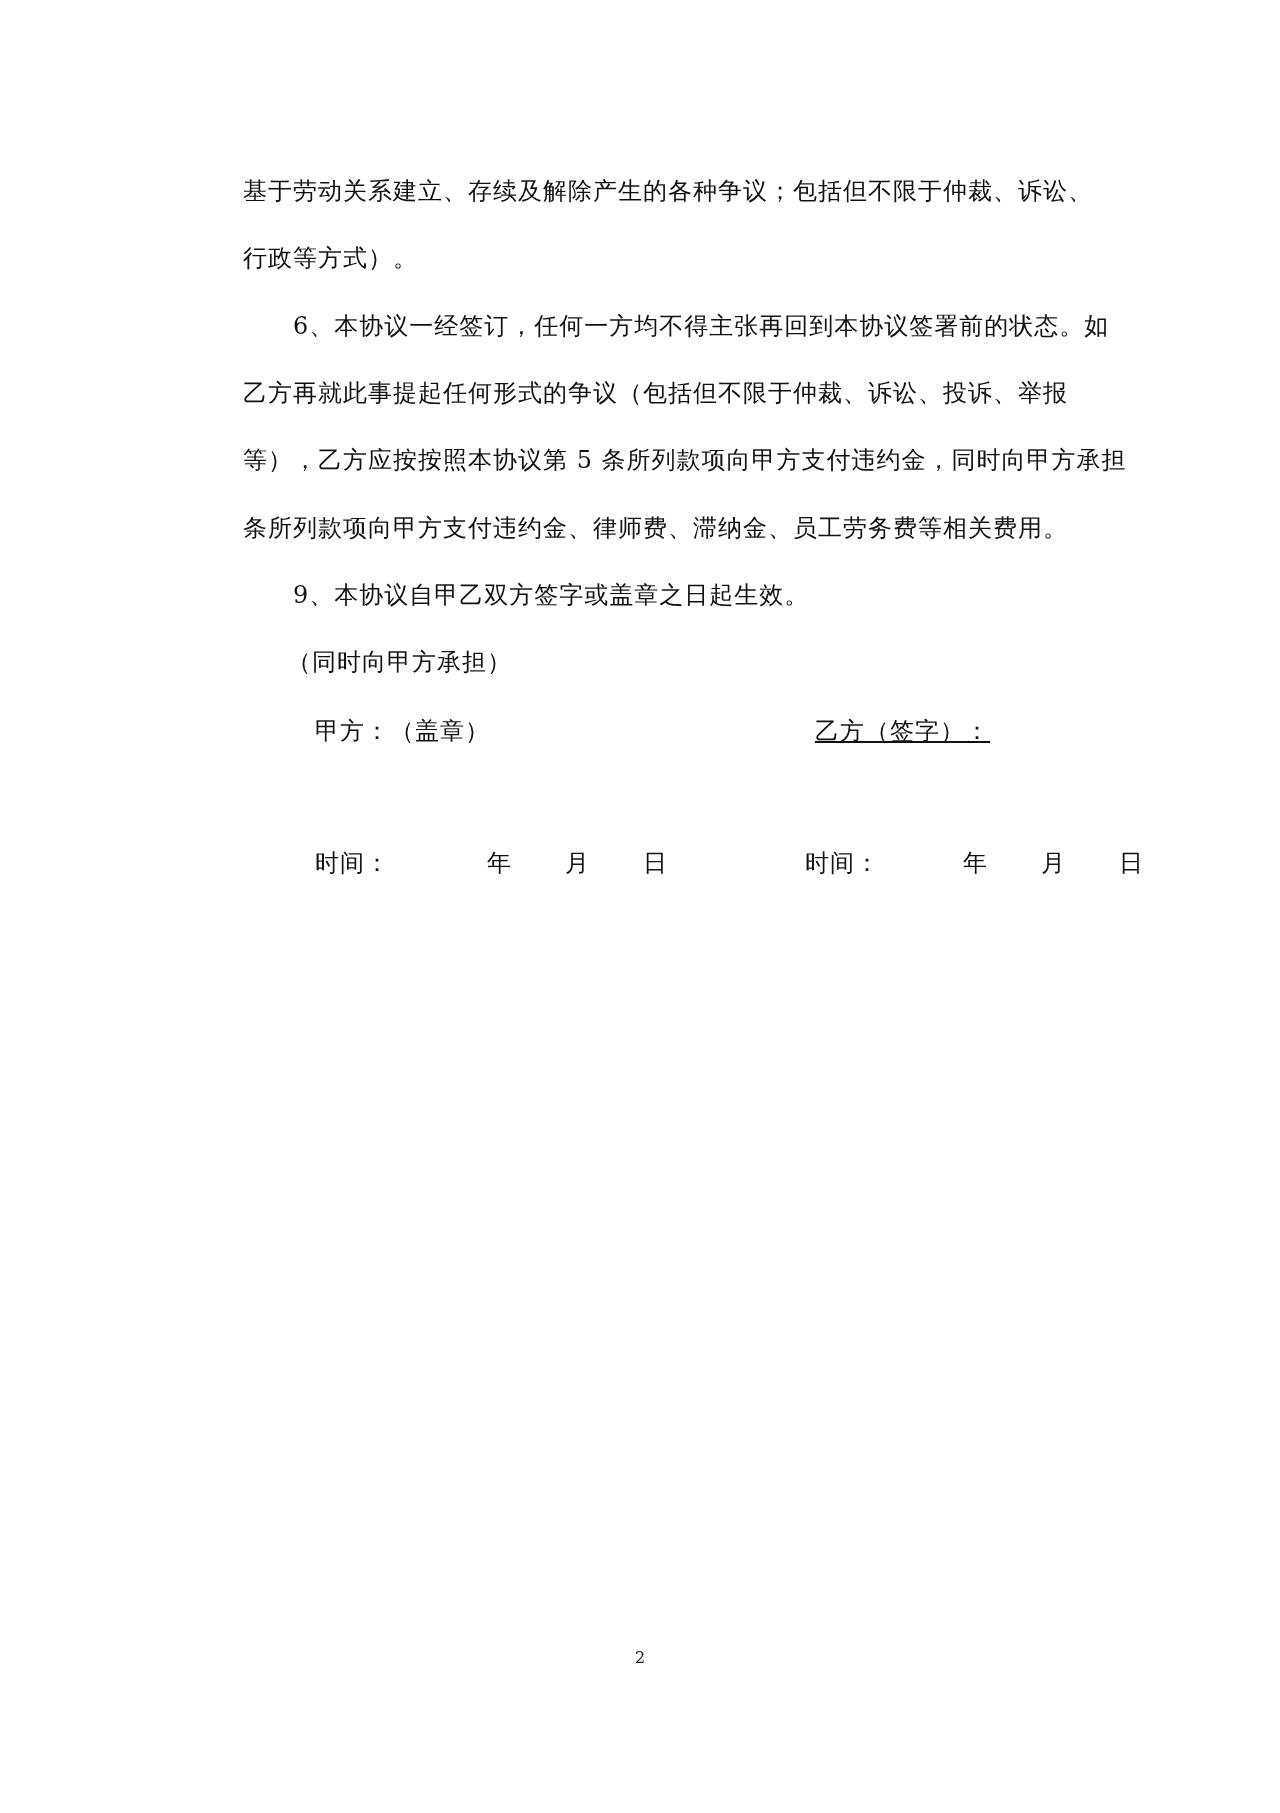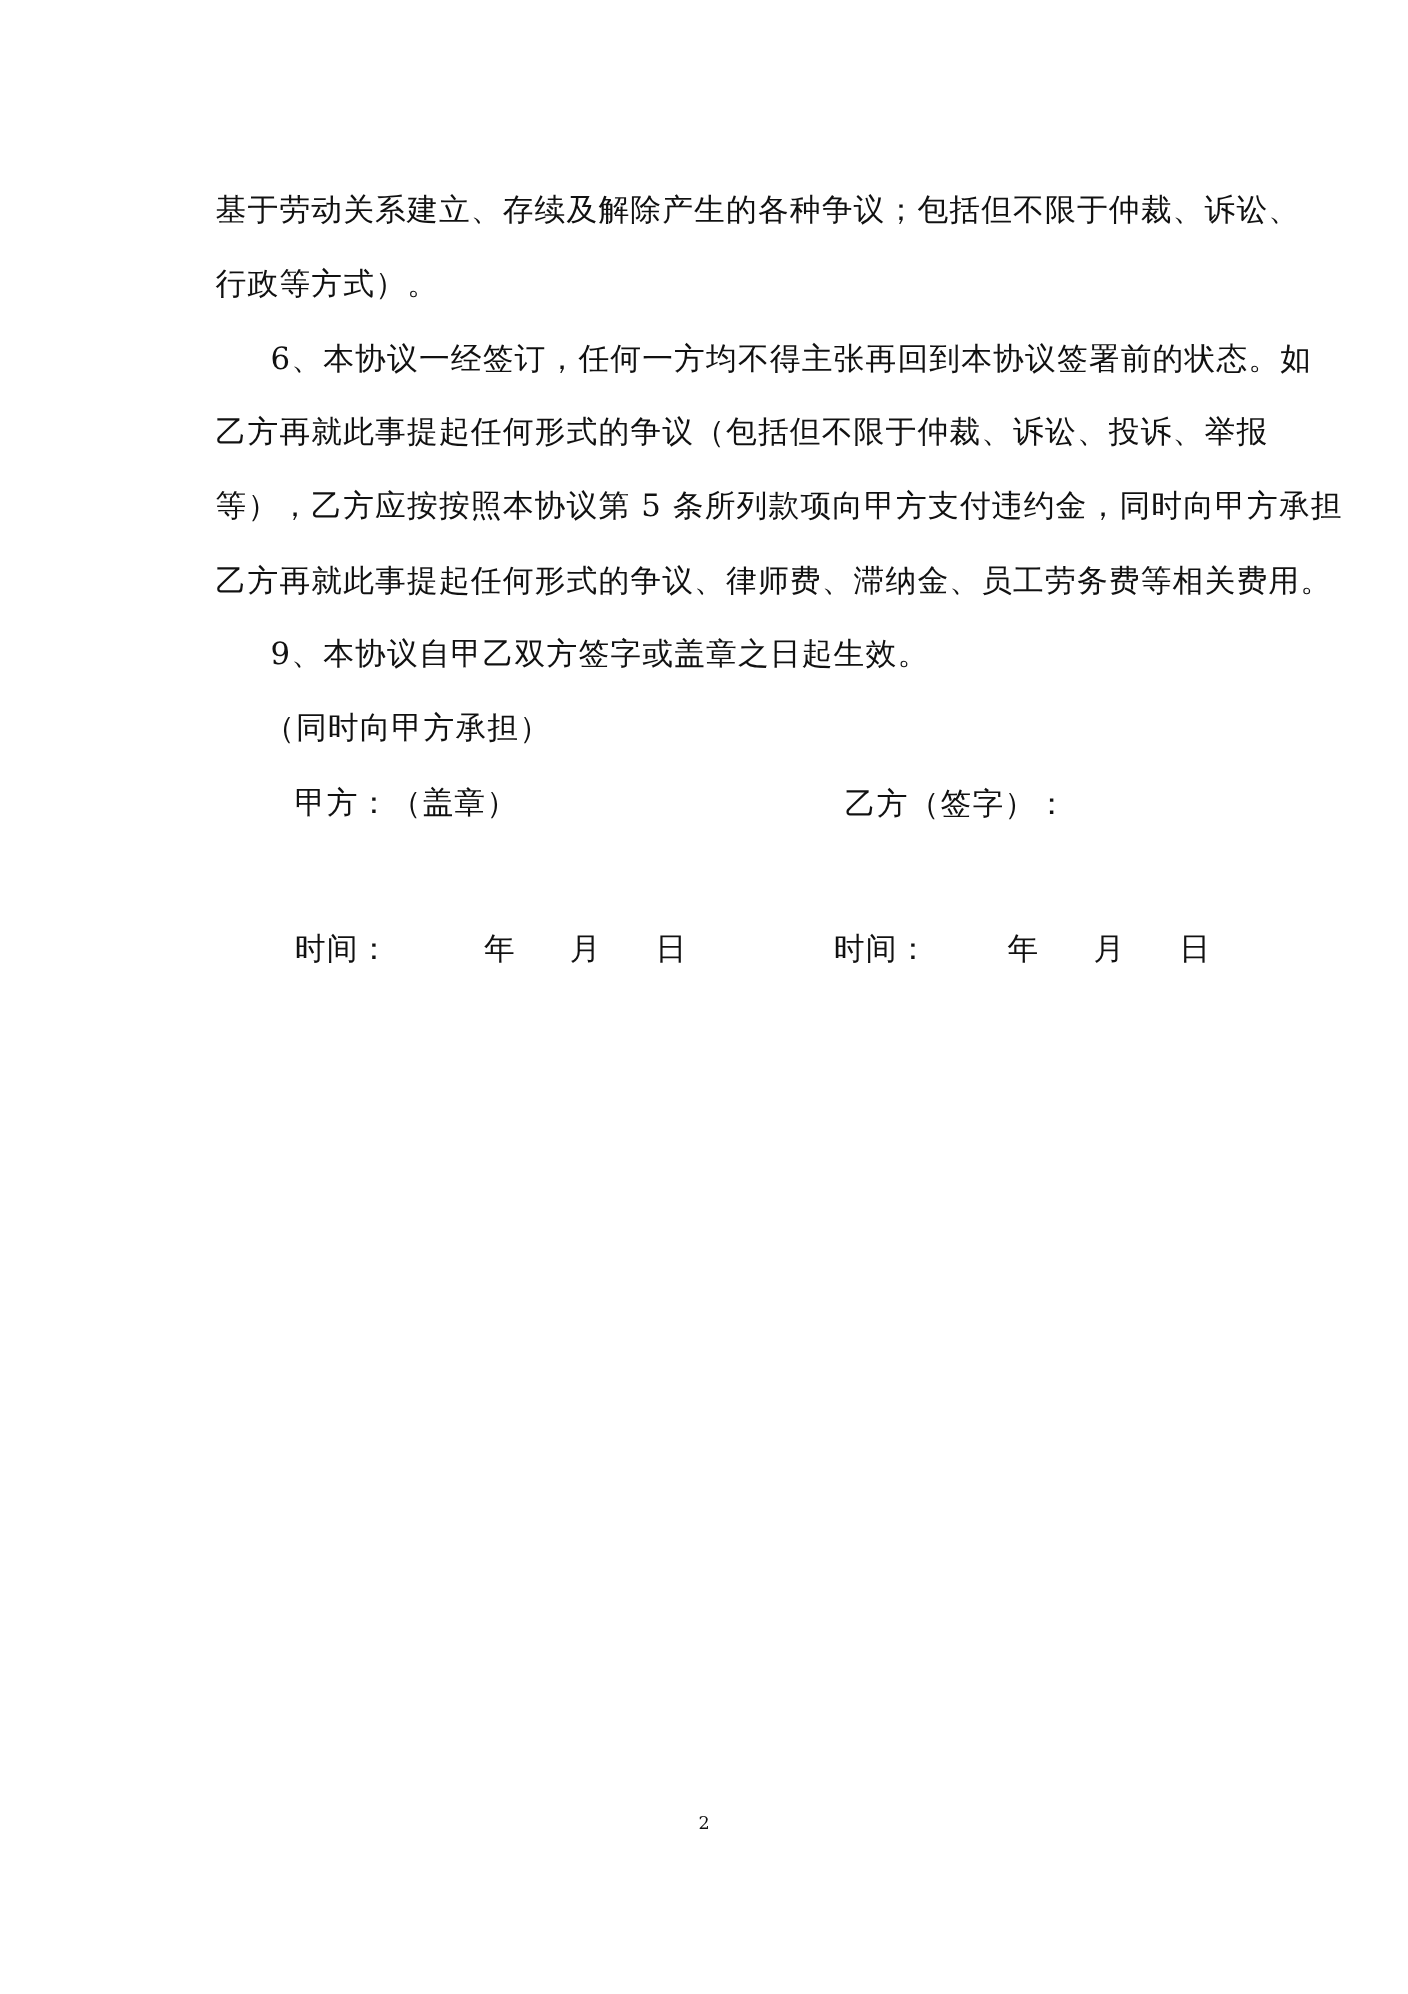--- a/index.html
+++ b/index.html
@@ -10,24 +10,25 @@
     body {
       width: 1280px;
       height: 1813px;
       position: relative;
       overflow: hidden;
       font-family: "DejaVu Serif", "Liberation Serif", serif;
       color: #111111;
     }
     .line {
       position: absolute;
-      font-size: 28px;
+      font-size: 24px;
       line-height: 30px;
       white-space: nowrap;
       letter-spacing: 1px;
+      margin-left: 47px;
     }
     .page-number {
       position: absolute;
       font-size: 16px;
       line-height: 20px;
       left: 0;
       width: 1280px;
       text-align: center;
       top: 1648px;
     }
@@ -36,28 +37,28 @@
 <body>
 
 <div>
 
   <div class="line" style="left:196px; top:176px;">基于劳动关系建立、存续及解除产生的各种争议；包括但不限于仲裁、诉讼、</div>
   <div class="line" style="left:196px; top:243px;">行政等方式）。</div>
 
   <div class="line" style="left:246px; top:311px;text-align:right;">6、本协议一经签订，任何一方均不得主张再回到本协议签署前的状态。如</div>
   <div class="line" style="left:196px; top:378px;">乙方再就此事提起任何形式的争议（包括但不限于仲裁、诉讼、投诉、举报</div>
   <div class="line" style="left:196px; top:445px;">等），乙方应按按照本协议第 5 条所列款项向甲方支付违约金，同时向甲方承担</div>
-  <div class="line" style="left:196px; top:513px;">乙方再就此事提起任何形式的争议、律师费、滞纳金、员工劳务费等相关费用。</div>
+  <div class="line" style="left:196px; top:513px;">条所列款项向甲方支付违约金、律师费、滞纳金、员工劳务费等相关费用。</div>
 
   <div class="line" style="left:246px; top:580px;">9、本协议自甲乙双方签字或盖章之日起生效。</div>
 
   <div class="line" style="left:240px; top:647px;">（同时向甲方承担）</div>
 
   <div class="line" style="left:268px; top:716px;font-family:Liberation Serif, serif;">甲方：（盖章）</div>
-  <div class="line" style="left:768px; top:716px;">乙方（签字）：</div>
+  <div class="line" style="left:768px; top:716px;text-decoration:underline;">乙方（签字）：</div>
 
   <div>
     <div class="line" style="left:268px; top:848px;">时间：</div>
     <div class="line" style="left:440px; top:848px;">年</div>
     <div class="line" style="left:518px; top:848px;">月</div>
     <div class="line" style="left:596px; top:848px;">日</div>
   </div>
 
   <div>
     <div class="line" style="left:758px; top:848px;">时间：</div>

